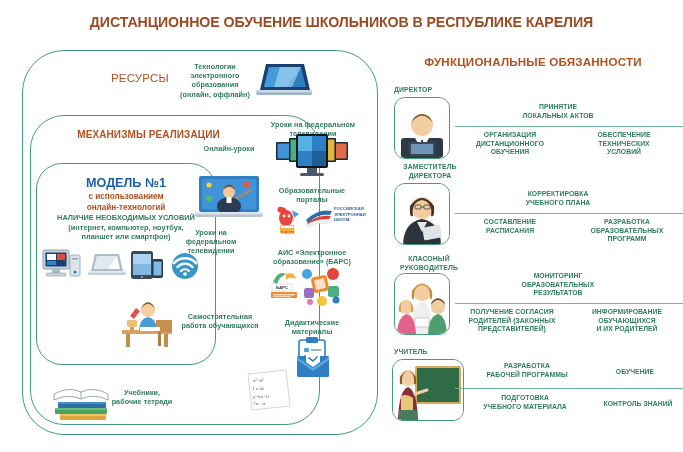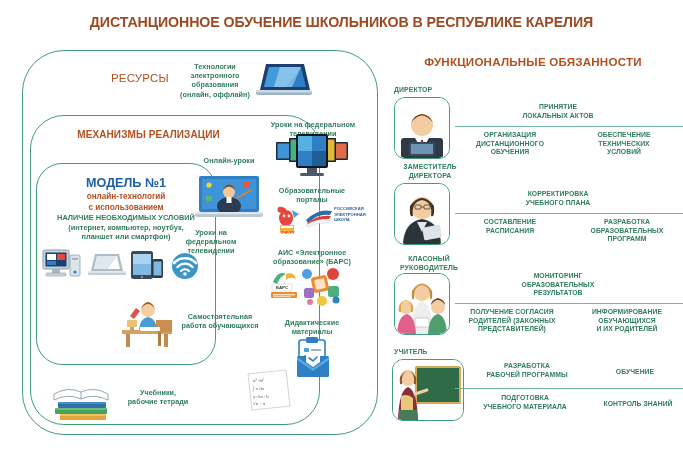--- a/index.html
+++ b/index.html
@@ -124,22 +124,22 @@
       <rect x="0" y="30" width="56" height="2.4" rx="1" fill="#ccd9e4"></rect>
     </svg>
   </div>
 
   <div class="panel-mechanisms"></div>
   <div class="hdr-mechanisms">МЕХАНИЗМЫ РЕАЛИЗАЦИИ</div>
 
   <div class="panel-model"></div>
   <div class="model-title">МОДЕЛЬ №1</div>
   <div class="model-sub">
+    <div>с использованием</div>
     <div>онлайн-технологий</div>
-    <div>с использованием</div>
   </div>
   <div class="model-cond">
     <div>НАЛИЧИЕ НЕОБХОДИМЫХ УСЛОВИЙ</div>
     <div>(интернет, компьютер, ноутбук,</div>
     <div>планшет или смартфон)</div>
   </div>
 
   <div class="art" style="left:42px;top:248px;">
     <svg width="40" height="34" viewBox="0 0 40 34">
       <rect x="1" y="2" width="26" height="19" rx="1.5" fill="#c9d3da" stroke="#8fa0ad" stroke-width="1"></rect>
@@ -176,21 +176,21 @@
   <div class="art" style="left:168px;top:252px;">
     <svg width="34" height="28" viewBox="0 0 34 28">
       <circle cx="17" cy="14" r="13" fill="#3a96c9"></circle>
       <path d="M6 11 A15 15 0 0 1 28 11" stroke="#ffffff" stroke-width="2.6" fill="none" stroke-linecap="round"></path>
       <path d="M9.5 15 A10 10 0 0 1 24.5 15" stroke="#ffffff" stroke-width="2.4" fill="none" stroke-linecap="round"></path>
       <path d="M13 19 A5.5 5.5 0 0 1 21 19" stroke="#ffffff" stroke-width="2.2" fill="none" stroke-linecap="round"></path>
       <circle cx="17" cy="22" r="1.8" fill="#ffffff"></circle>
     </svg>
   </div>
 
-  <div class="cap" style="left:192px;top:156px;width:74px;text-align:center;">Онлайн-уроки</div>
+  <div class="cap" style="left:192px;top:144px;width:74px;text-align:center;">Онлайн-уроки</div>
   <div class="art" style="left:193px;top:172px;">
     <svg width="72" height="52" viewBox="0 0 72 52">
       <rect x="6" y="4" width="60" height="36" rx="2" fill="#2f7fc4"></rect>
       <rect x="9" y="7" width="54" height="30" fill="#3f93d6"></rect>
       <ellipse cx="36" cy="34" rx="12" ry="9" fill="#2b3b55"></ellipse>
       <circle cx="36" cy="20" r="6" fill="#f0c89a"></circle>
       <path d="M30 18 Q36 11 42 18 Q40 13 36 12.5 Q32 13 30 18Z" fill="#7a4a22"></path>
       <rect x="33.5" y="25" width="5" height="6" fill="#ffffff"></rect>
       <path d="M44 26 L58 18" stroke="#c8883f" stroke-width="2" stroke-linecap="round"></path>
       <circle cx="16" cy="13" r="2.6" fill="#f2d43a"></circle>
@@ -233,21 +233,21 @@
       <path d="M4 16 Q18 8 31 14 Q44 8 58 16 L58 22 Q44 15 31 21 Q18 15 4 22Z" fill="#ffffff" stroke="#7f8f9b" stroke-width=".8"></path>
       <path d="M31 14 L31 21" stroke="#7f8f9b" stroke-width=".8"></path>
       <rect x="8" y="24" width="48" height="6" rx="1" fill="#2f6fa8"></rect>
       <rect x="8" y="24" width="48" height="2" rx="1" fill="#4a8dc4"></rect>
       <rect x="5" y="30" width="52" height="6" rx="1" fill="#47a35e"></rect>
       <rect x="5" y="30" width="52" height="2" rx="1" fill="#68bd7d"></rect>
       <rect x="10" y="36" width="46" height="6" rx="1" fill="#e0a63c"></rect>
       <rect x="10" y="36" width="46" height="2" rx="1" fill="#f0bf5e"></rect>
     </svg>
   </div>
-  <div class="cap" style="left:118px;top:388px;width:80px;">
+  <div class="cap" style="left:102px;top:388px;width:80px;">
     <div>Учебники,</div>
     <div>рабочие тетради</div>
   </div>
 
   <div class="cap" style="left:258px;top:112px;width:110px;margin-top:8px;">
     <div>Уроки на федеральном</div>
     <div>телевидении</div>
   </div>
   <div class="art" style="left:274px;top:132px;">
     <svg width="76" height="56" viewBox="0 0 76 56">

